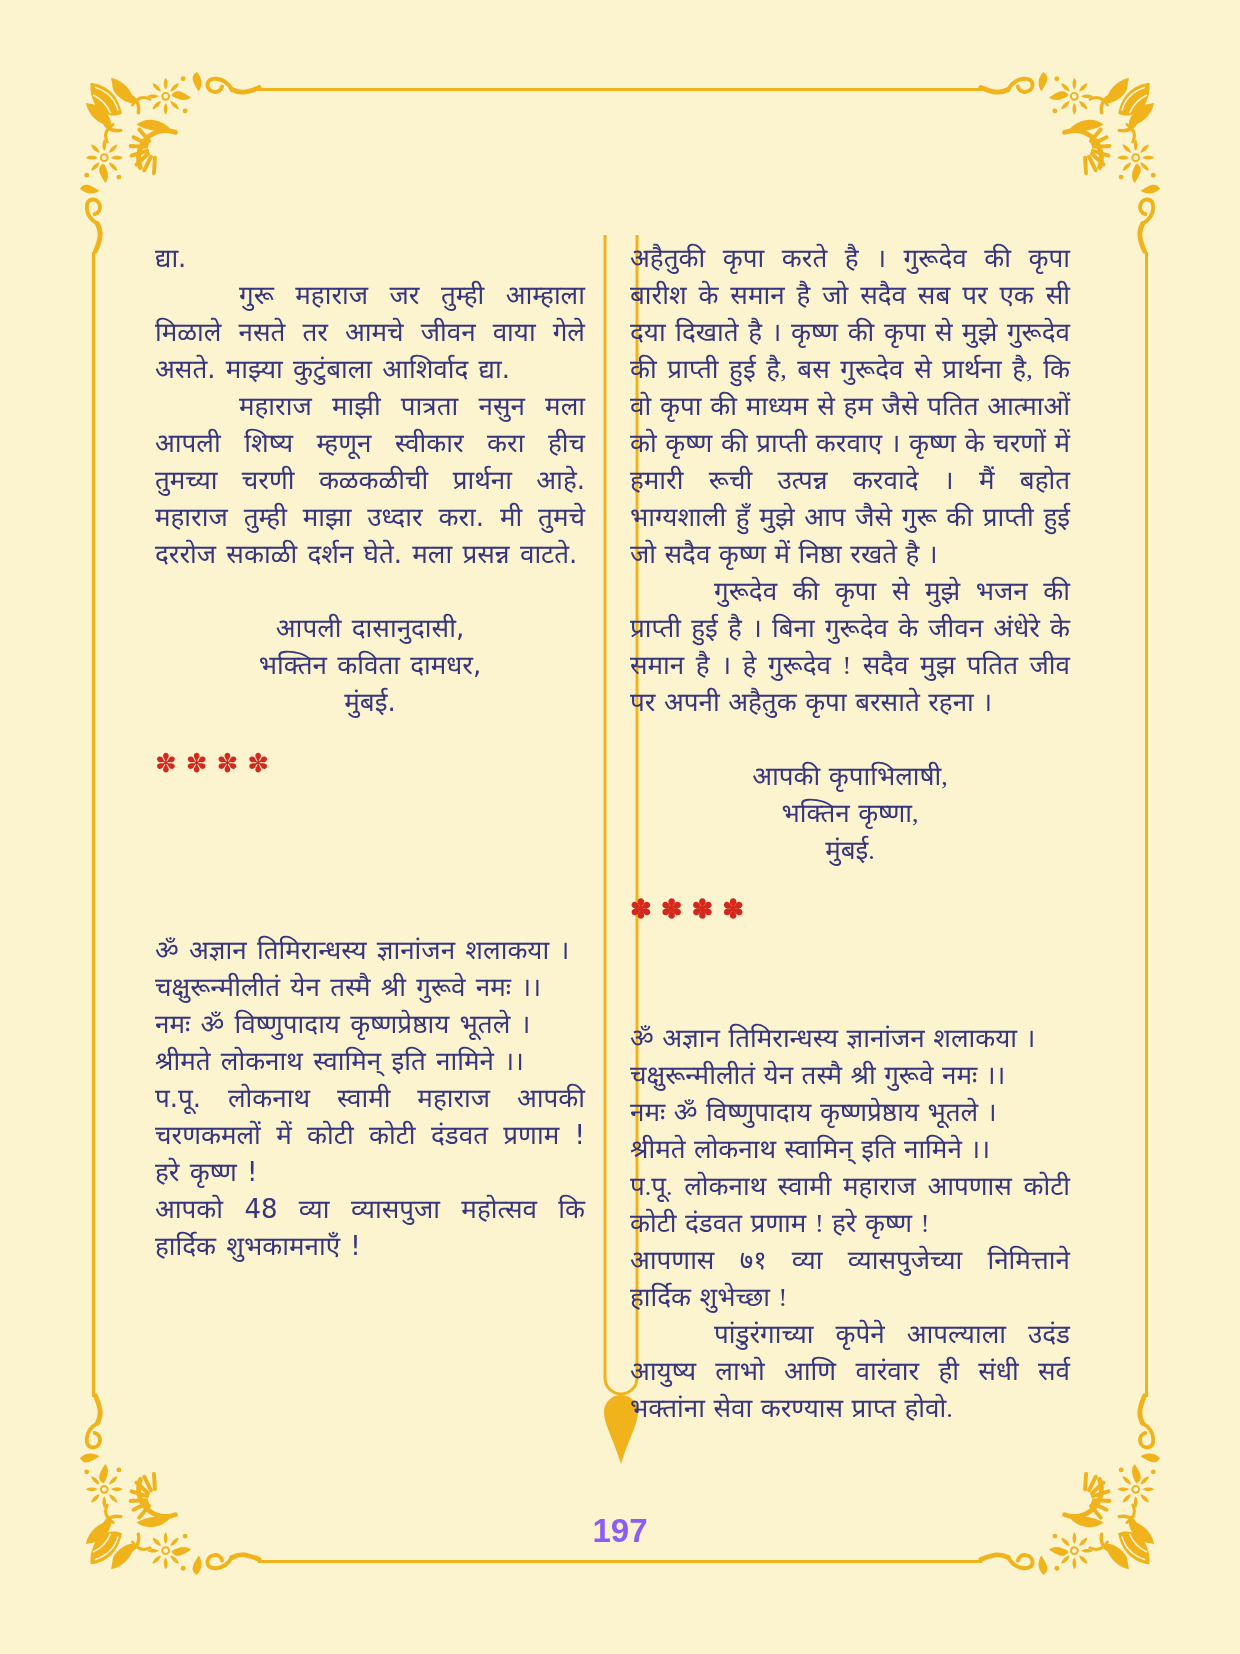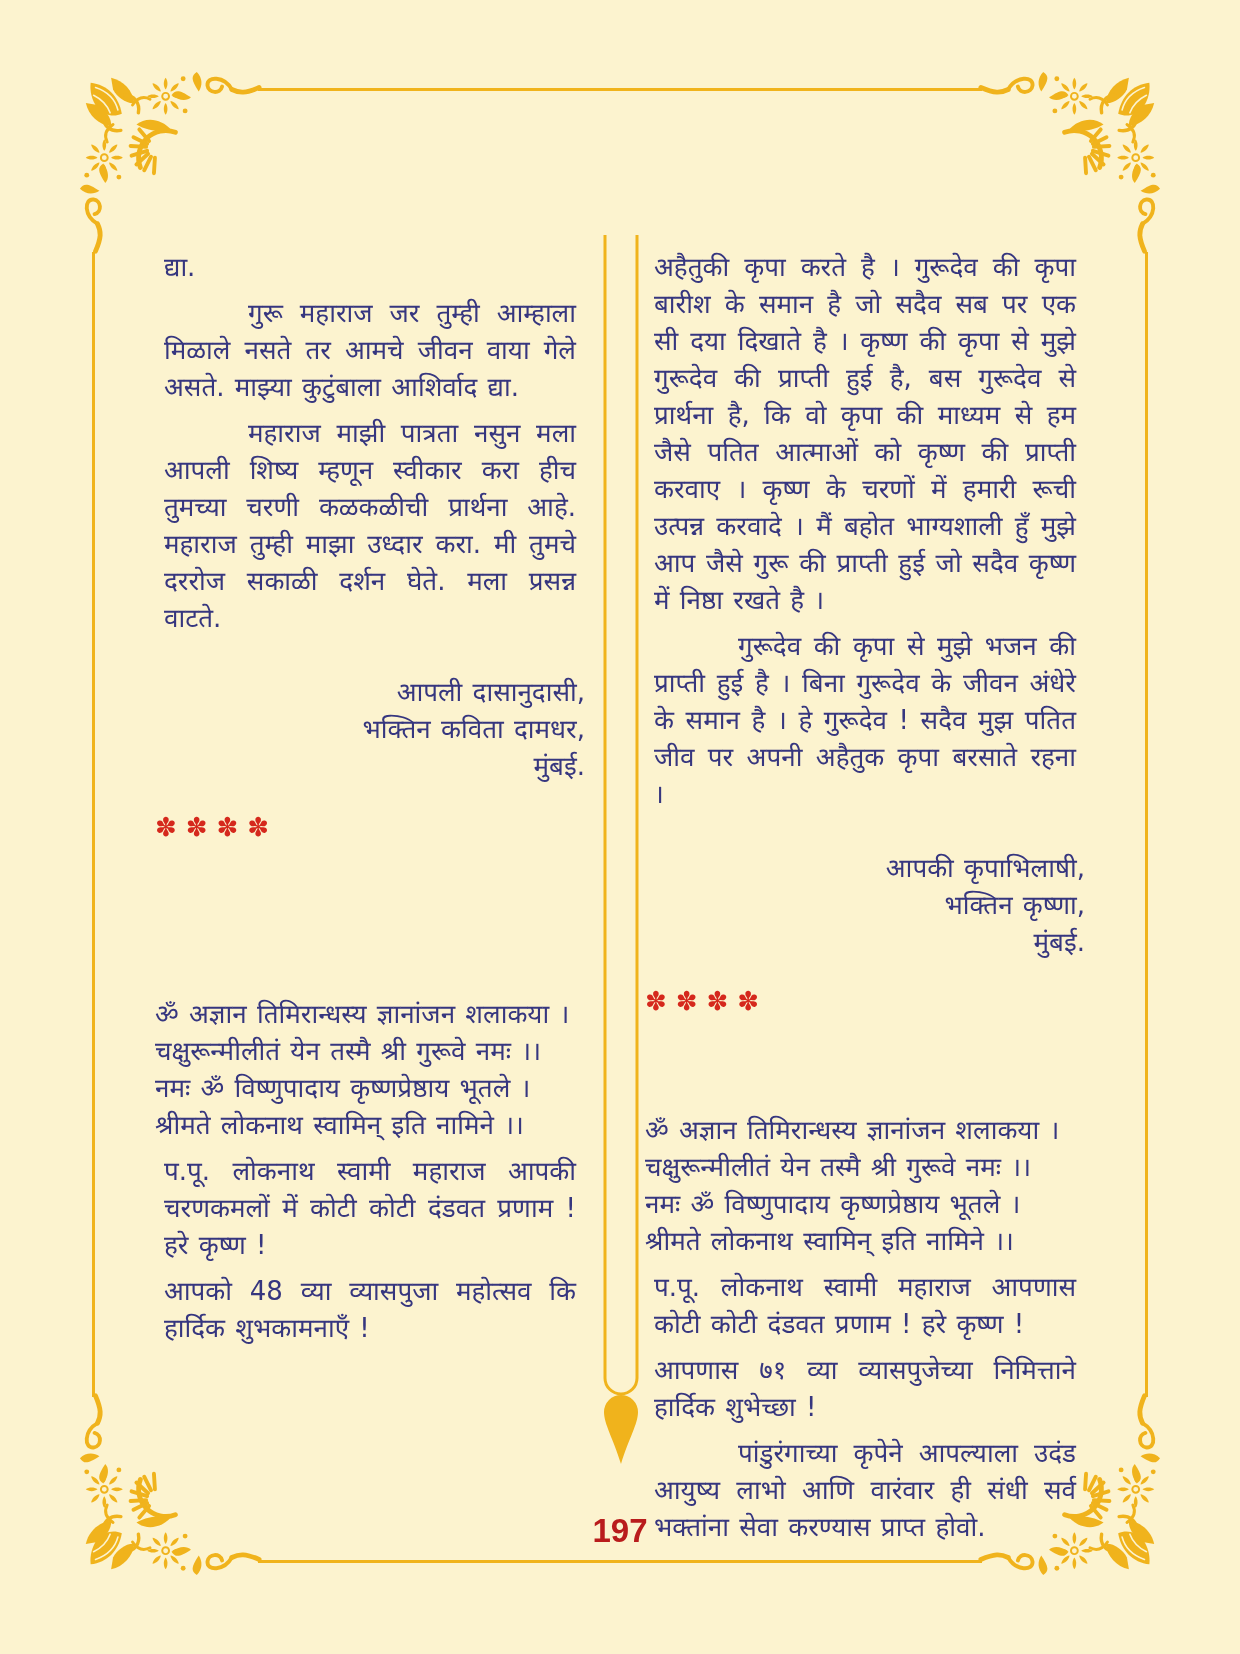--- a/index.html
+++ b/index.html
@@ -21,36 +21,36 @@
   .corner{position:absolute;width:185px;height:185px;}
   .corner.tl{left:78px;top:70px;}
   .corner.tr{left:977px;top:70px;transform:scaleX(-1);}
   .corner.bl{left:78px;top:1392px;transform:scaleY(-1);}
   .corner.br{left:977px;top:1392px;transform:scale(-1,-1);}
   
   .divider{position:absolute;left:598px;top:232px;width:46px;height:1240px;}
   
   .col{position:absolute;top:240px;font-size:26px;line-height:37px;text-align:justify;word-spacing:2px;}
   .col.left{left:155px;width:430px;}
-  .col.right{left:645px;width:440px;}
-  .col p{margin:9px;}
+  .col.right{left:630px;width:440px;font-family:Liberation Serif, serif;}
+  .col p{margin:0;}
   .indent{text-indent:84px;}
-  .sig{margin-top:37px;text-align:right;}
+  .sig{margin-top:37px;text-align:center;}
   .sig div{line-height:37px;}
   .sep{margin-top:24px;color:#D5281C;font-weight:bold;font-size:26px;letter-spacing:9px;text-align:left;}
   .col.right .sep{margin-top:22px;}
   .verse{line-height:37px;}
   .col.left  .verse{margin-top:150px;}
   .col.right .verse{margin-top:92px;}
   .after-verse{margin-top:28px;}
   .gap-small{margin-top:15px;}
   
   .pagenum{
     position:absolute;left:560px;top:1512px;width:120px;
-    text-align:center;color:#b91c1c;font-size:33px;font-weight:bold;
+    text-align:center;color:#8b5cf6;font-size:33px;font-weight:bold;
     font-family:"Liberation Sans","DejaVu Sans",sans-serif;
   }
 </style>
 </head>
 <body>
 
 <svg width="0" height="0" style="position:absolute" aria-hidden="true">
   <defs>
     <g id="daisy">
       <g fill="#F0B31C">

